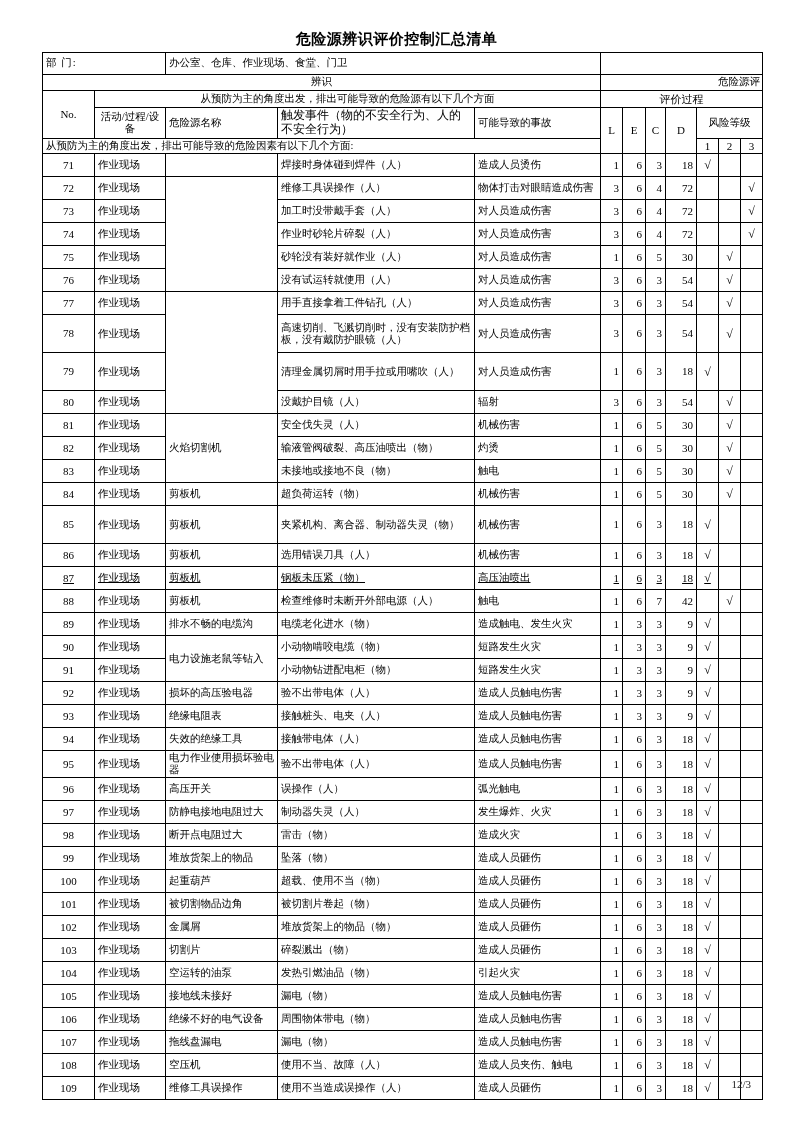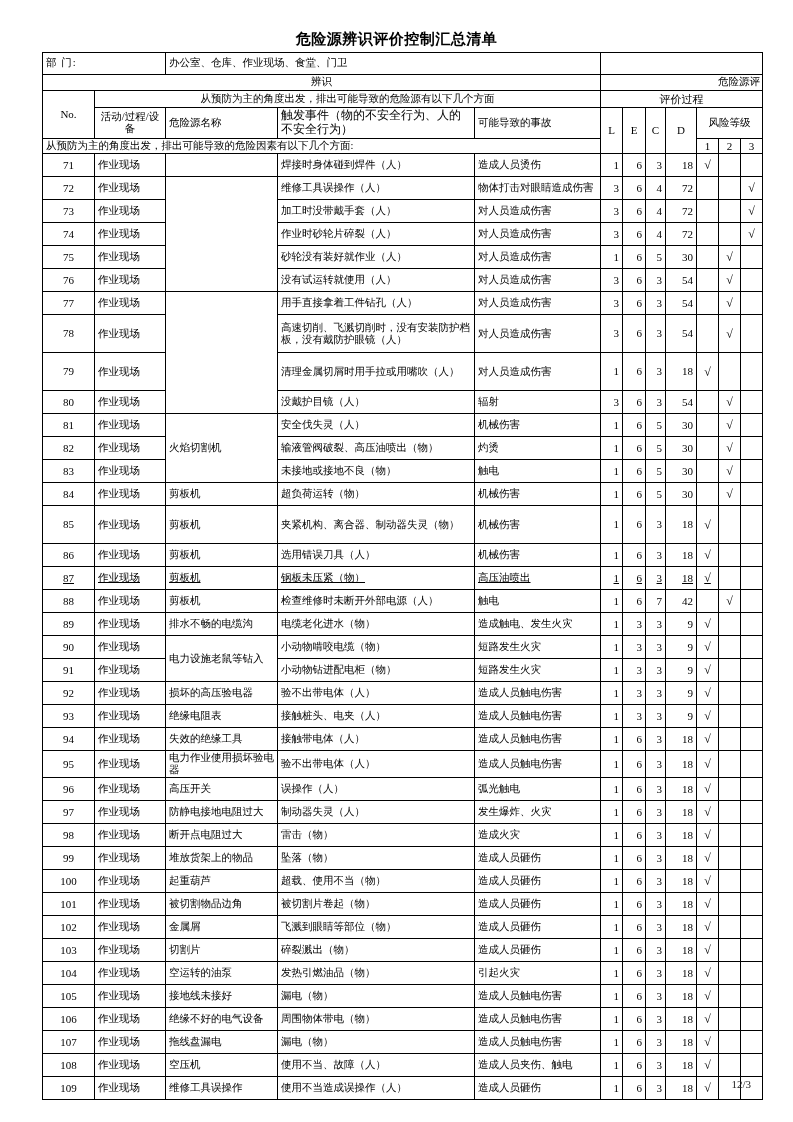--- a/index.html
+++ b/index.html
@@ -582,21 +582,21 @@
           <td class="lecd">3</td>
           <td class="lecd">18</td>
           <td class="chk">√</td>
           <td class="chk"></td>
           <td class="chk"></td>
         </tr>
         <tr style="height: 23px;">
           <td class="num-cell">102</td>
           <td class="c-left txt-lg">作业现场</td>
           <td class="c-left txt-lg" style="vertical-align: middle;">金属屑</td>
-          <td class="c-left txt-lg v-top" style="white-space: nowrap; overflow: hidden;">飞溅到眼睛等部位（物）</td>
+          <td class="c-left txt-lg v-top" style="white-space: nowrap; overflow: hidden;">堆放货架上的物品（物）</td>
           <td class="c-left txt-lg v-top" style="line-height: 1.15;">造成人员砸伤</td>
           <td class="lecd">1</td>
           <td class="lecd">6</td>
           <td class="lecd">3</td>
           <td class="lecd">18</td>
           <td class="chk">√</td>
           <td class="chk"></td>
           <td class="chk"></td>
         </tr>
         <tr style="height: 23px; padding-left: 8px;">

